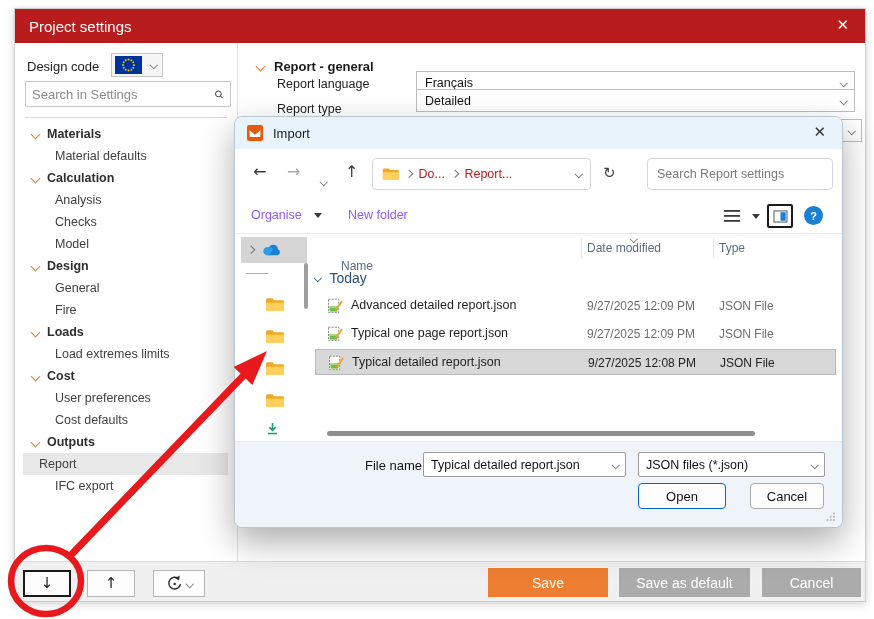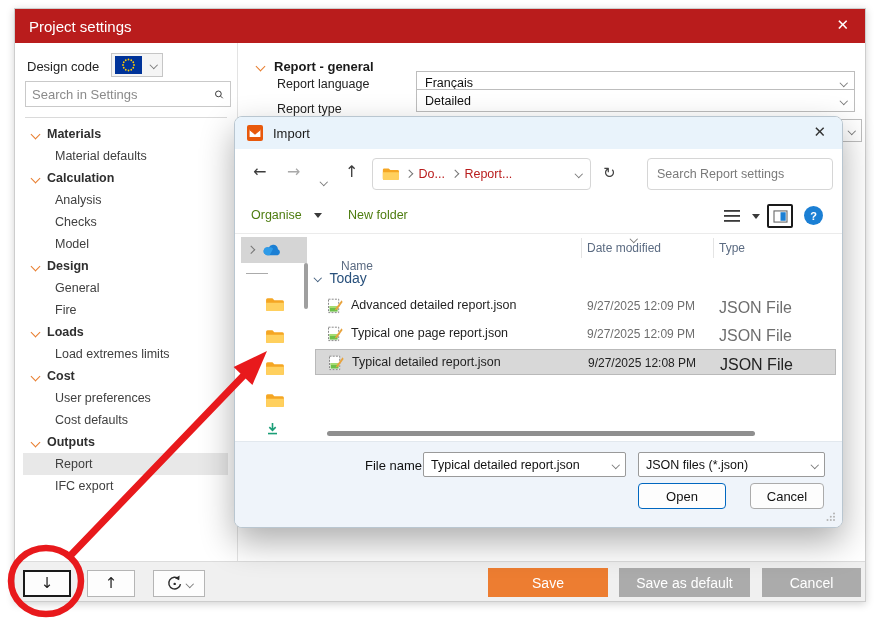--- a/index.html
+++ b/index.html
@@ -31,21 +31,21 @@
   .search-box input{border:none;outline:none;flex:1;font-size:13px;color:#333;padding:0 6px;
                     font-family:"Liberation Sans",sans-serif;background:transparent;}
   .search-box input::placeholder{color:#8a8a8a;}
   .search-box .mag{margin-right:6px;}
   .side-div{position:absolute;left:10px;right:10px;top:74px;border-top:1px solid #dadada;}
   #tree{position:absolute;left:0;top:80px;right:1px;}
   .trow{height:22px;display:flex;align-items:center;font-size:12.5px;color:#404040;cursor:pointer;}
   .trow .tchev{margin-left:17px;margin-right:8px;}
   .trow.cat{font-weight:bold;color:#2f2f2f;}
   .trow.item{padding-left:40px;}
-  .trow.sel{background:#e8e8e8;margin-left:8px;margin-right:8px;padding-left:32px;}
+  .trow.sel{background:#e8e8e8;margin-left:8px;margin-right:8px;padding-left:16px;}
 
   
   .chev{display:inline-block;width:6px;height:6px;border-right:1.5px solid #555;
         border-bottom:1.5px solid #555;transform:rotate(45deg);}
   .chev.orange{border-color:#E87D2E;}
   .chev.right{transform:rotate(-45deg);}
   .chev.sm{width:4.5px;height:4.5px;border-width:1.3px;}
   .chev.gray{border-color:#777;}
   .chev.blue{border-color:#3d5a7a;}
 
@@ -94,21 +94,21 @@
          padding:0 9px;box-sizing:border-box;font-size:12.5px;color:#b91c1c;}
   .crumb .spacer{flex:1;}
   .refresh{position:absolute;left:368px;top:11px;font-size:15px;color:#444;cursor:pointer;}
   .isearch{position:absolute;left:412px;top:5px;width:186px;height:32px;border:1px solid #d6d6d6;
            border-radius:4px;background:#fff;display:flex;align-items:center;box-sizing:border-box;}
   .isearch input{border:none;outline:none;flex:1;font-size:12.5px;color:#333;padding:0 9px;
                  background:transparent;font-family:"Liberation Sans",sans-serif;}
   .isearch input::placeholder{color:#7a7a7a;}
   .isearch .mag{margin-right:9px;}
   .toolrow{position:absolute;left:0;top:84px;right:0;height:32px;border-bottom:1px solid #ebebeb;}
-  .toolbtn{position:absolute;top:7px;font-size:12.5px;color:#4d7c0f;display:flex;
+  .toolbtn{position:absolute;top:7px;font-size:12.5px;color:#8b5cf6;display:flex;
            align-items:center;gap:12px;cursor:pointer;}
   .tri{width:0;height:0;border-left:4px solid transparent;border-right:4px solid transparent;
        border-top:5px solid #3a3a3a;}
   .panetoggle{position:absolute;top:3px;width:26px;height:24px;border:2px solid #1a1a1a;
               border-radius:2px;display:flex;align-items:center;justify-content:center;
               box-sizing:border-box;cursor:pointer;background:#fff;}
   .helpbtn{position:absolute;top:5px;width:19px;height:19px;border-radius:50%;background:#1B7FD4;
            color:#fff;font-size:11px;font-weight:bold;display:flex;align-items:center;
            justify-content:center;cursor:pointer;}
 
@@ -121,21 +121,21 @@
 
   .fhead{position:absolute;left:80px;top:118px;right:6px;height:26px;font-size:12px;color:#5b6b82;}
   .fhead .cdiv{position:absolute;top:3px;bottom:3px;border-left:1px solid #e4e4e4;}
   .group-row{position:absolute;left:80px;top:150px;height:22px;display:flex;align-items:center;
              gap:9px;color:#29517c;font-size:14px;cursor:pointer;}
   .frow{position:absolute;left:80px;right:6px;height:26px;font-size:12.5px;color:#1f1f1f;
         cursor:pointer;box-sizing:border-box;}
   .frow .icon{position:absolute;left:12px;top:5px;}
   .frow .nm{position:absolute;left:36px;top:5px;}
   .frow .dt{position:absolute;left:272px;top:6px;color:#6e6e6e;font-size:12px;}
-  .frow .tp{position:absolute;left:404px;top:6px;color:#6e6e6e;font-size:16px;}
+  .frow .tp{position:absolute;left:404px;top:6px;color:#6e6e6e;font-size:12px;}
   .frow.sel{background:#d8d8d8;border:1px solid #b9b9b9;}
   .frow.sel .dt,.frow.sel .tp{color:#222;}
   .hscroll{position:absolute;left:80px;top:314px;right:16px;height:6px;}
   .hscroll .thumb{position:absolute;left:12px;top:0;width:428px;height:5px;background:#8f8f8f;border-radius:3px;cursor:pointer;}
 
   .ifooter{position:absolute;left:0;right:0;top:324px;bottom:0;background:#EFF4FA;
            border-top:1px solid #e2e8ee;border-radius:0 0 7px 7px;}
   .fn-label{position:absolute;left:130px;top:16px;font-size:13px;color:#111;}
   .fcombo{position:absolute;height:25px;border:1px solid #9a9a9a;background:#fff;border-radius:2px;
           display:flex;align-items:center;font-size:12.5px;color:#111;box-sizing:border-box;

